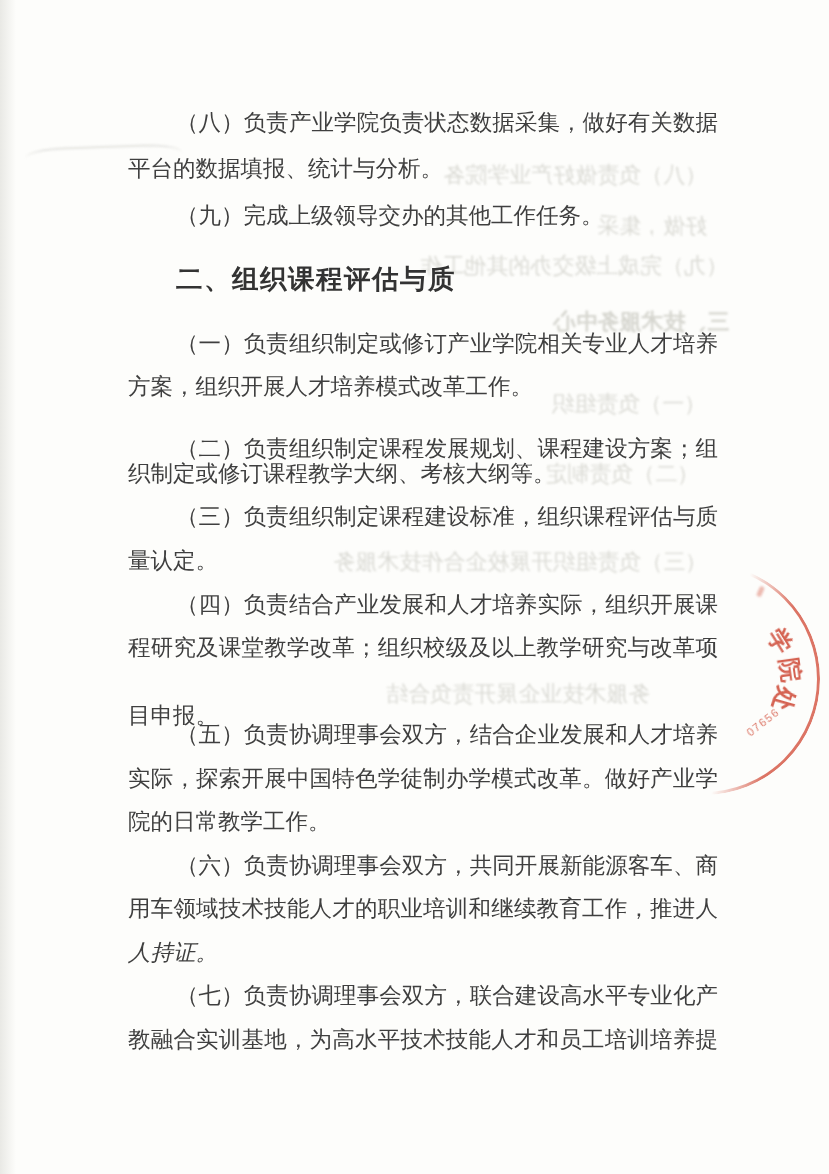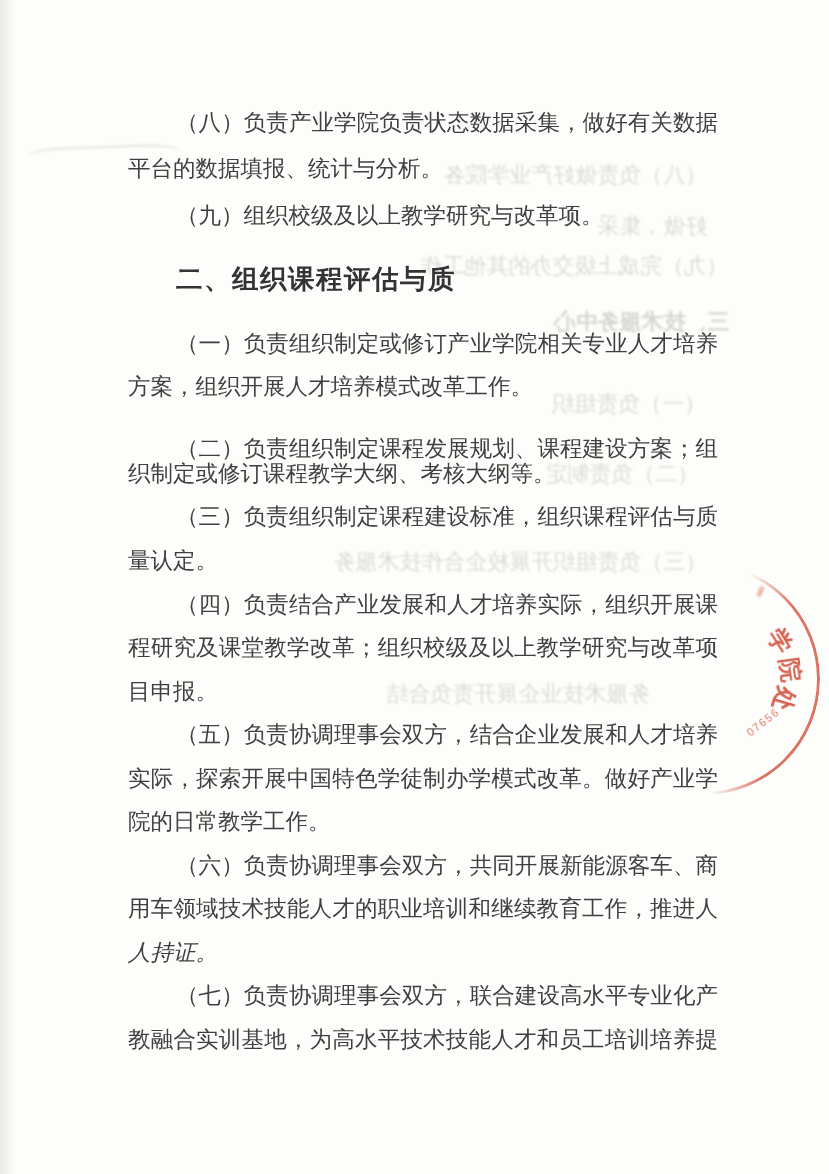--- a/index.html
+++ b/index.html
@@ -82,33 +82,33 @@
   <div class="ghost" style="top:211px; left:597px;">好做，集采</div>
   <div class="ghost" style="top:251px; left:420px;">（九）完成上级交办的其他工作</div>
   <div class="ghost bold" style="top:307px; left:553px;">三、技术服务中心</div>
   <div class="ghost" style="top:389px; left:552px;">（一）负责组织</div>
   <div class="ghost" style="top:459px; left:545px;">（二）负责制定</div>
   <div class="ghost" style="top:547px; left:333px;">（三）负责组织开展校企合作技术服务</div>
   <div class="ghost" style="top:679px; left:386px;">务服术技业企展开责负合结</div>
 
   <div class="line ind j" style="top:107px;">（八）负责产业学院负责状态数据采集，做好有关数据</div>
   <div class="line" style="top:153px;">平台的数据填报、统计与分析。</div>
-  <div class="line ind" style="top:200px;">（九）组织校级及以上教学研究与改革项。</div>
+  <div class="line ind" style="top:200px;">（九）完成上级领导交办的其他工作任务。</div>
 
   <div class="heading">二、组织课程评估与质</div>
 
   <div class="line ind j" style="top:328px;">（一）负责组织制定或修订产业学院相关专业人才培养</div>
   <div class="line" style="top:371px;">方案，组织开展人才培养模式改革工作。</div>
   <div class="line ind j" style="top:433px;">（二）负责组织制定课程发展规划、课程建设方案；组</div>
   <div class="line" style="top:458px;">织制定或修订课程教学大纲、考核大纲等。</div>
   <div class="line ind j" style="top:502px;font-family:Liberation Mono, monospace;">（三）负责组织制定课程建设标准，组织课程评估与质</div>
   <div class="line" style="top:545px;">量认定。</div>
   <div class="line ind j" style="top:589px;">（四）负责结合产业发展和人才培养实际，组织开展课</div>
   <div class="line j" style="top:632px;">程研究及课堂教学改革；组织校级及以上教学研究与改革项</div>
-  <div class="line" style="top:676px;">目申报。</div>
+  <div class="line" style="top:700px;">目申报。</div>
   <div class="line ind j" style="top:719px;">（五）负责协调理事会双方，结合企业发展和人才培养</div>
   <div class="line j" style="top:763px;">实际，探索开展中国特色学徒制办学模式改革。做好产业学</div>
   <div class="line" style="top:806px;">院的日常教学工作。</div>
   <div class="line ind j" style="top:850px;">（六）负责协调理事会双方，共同开展新能源客车、商</div>
   <div class="line j" style="top:893px;">用车领域技术技能人才的职业培训和继续教育工作，推进人</div>
   <div class="line" style="top:937px;font-style:italic;">人持证。</div>
   <div class="line ind j" style="top:980px;">（七）负责协调理事会双方，联合建设高水平专业化产</div>
   <div class="line j" style="top:1024px;">教融合实训基地，为高水平技术技能人才和员工培训培养提</div>
 
   <div>

